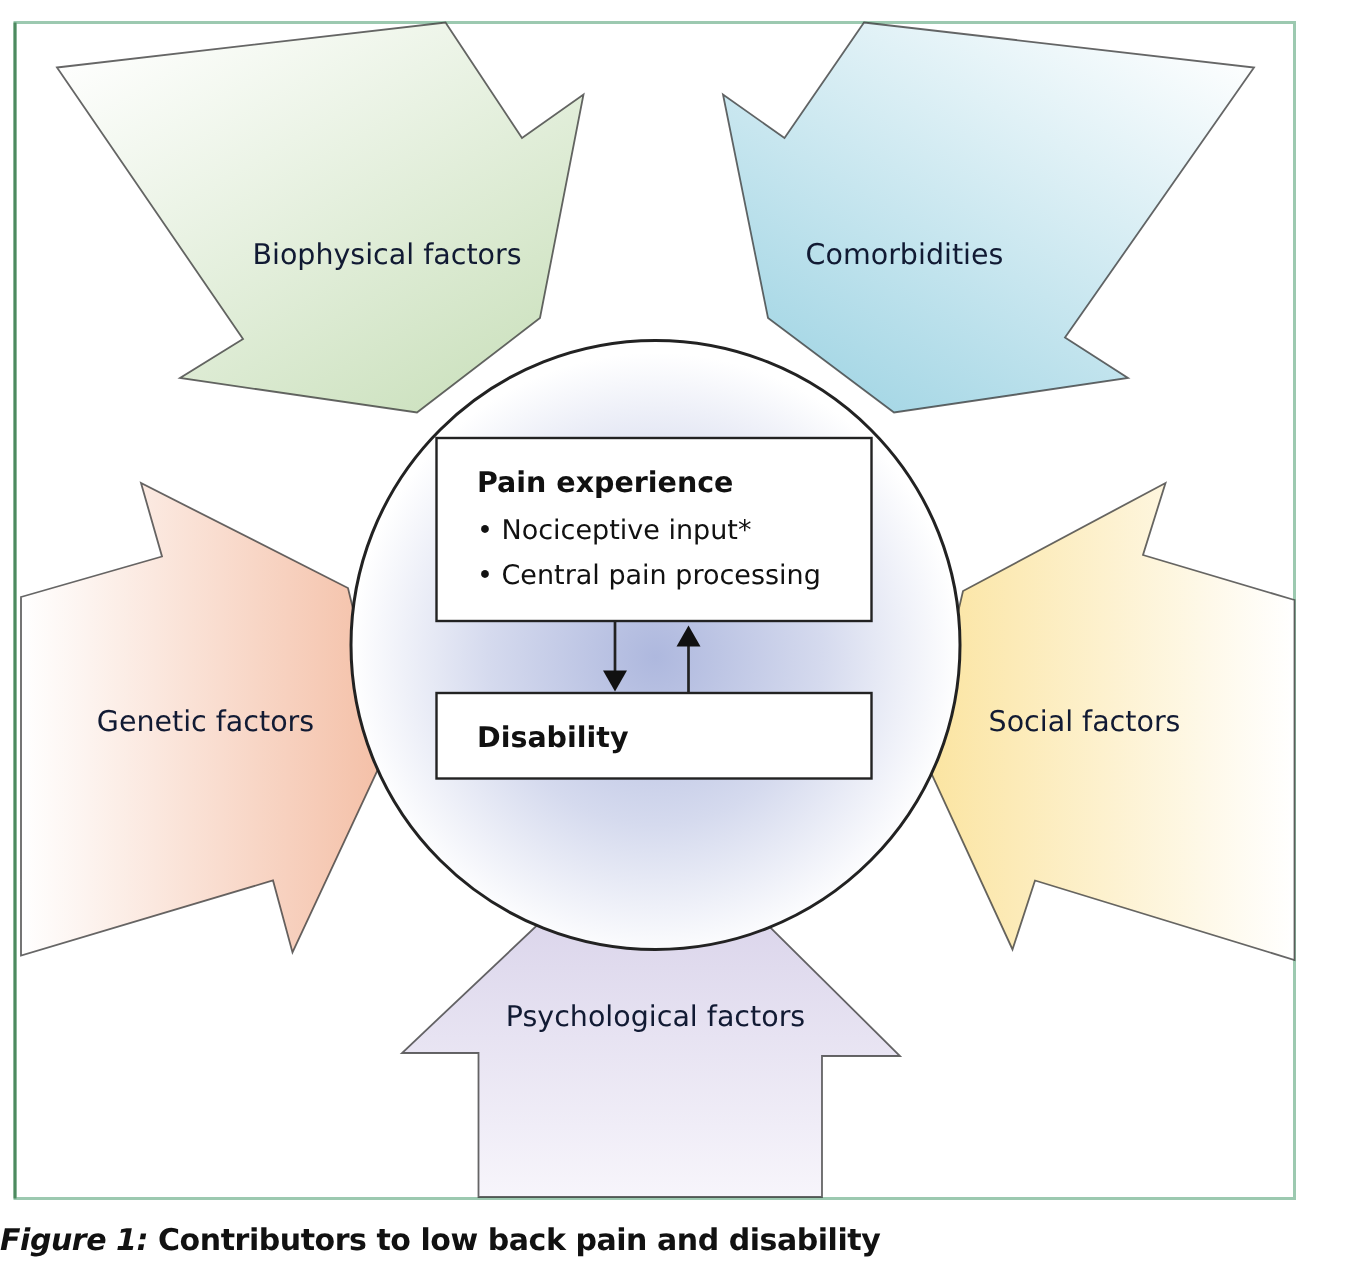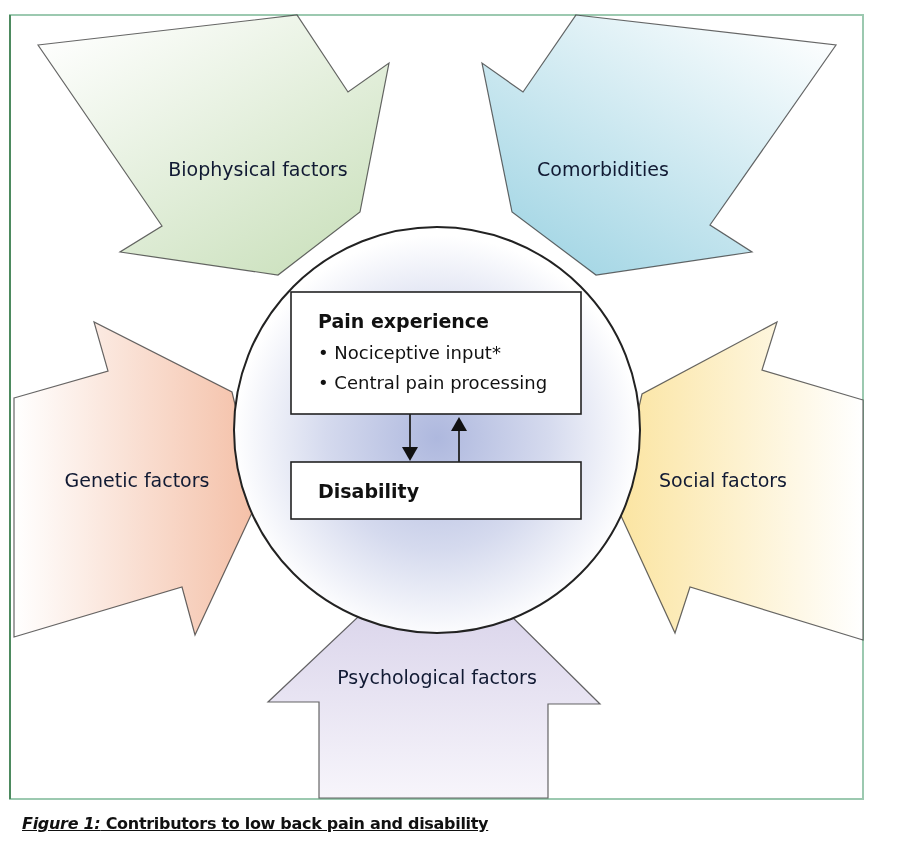--- a/index.html
+++ b/index.html
@@ -1,21 +1,21 @@
 <!DOCTYPE html>
 <html><head>
 <meta charset="utf-8">
 <style>
   html, body { margin:0; padding:0; background:#ffffff; }
   body { width:900px; height:850px; position:relative; overflow:hidden; font-family:"DejaVu Sans", sans-serif; }
   #fig { position:absolute; left:0; top:0; }
   .lbl { font-family:"DejaVu Sans", sans-serif; font-size:19px; fill:#111a33; }
   .box-title { font-family:"DejaVu Sans", sans-serif; font-size:19px; font-weight:bold; fill:#111; }
   .box-text { font-family:"DejaVu Sans", sans-serif; font-size:18px; fill:#111; }
-  #caption { position:absolute; left:22px; top:814px; font-family:"DejaVu Sans", sans-serif; font-size:16px; font-weight:bold; color:#111; letter-spacing:-0.3px;text-decoration:underline; }
+  #caption { position:absolute; left:0; top:814px; font-family:"DejaVu Sans", sans-serif; font-size:20px; font-weight:bold; color:#111; letter-spacing:-0.3px; }
   #caption .fig-label { font-style:italic; }
 </style>
 </head>
 <body>
 
 <svg id="fig" width="900" height="850" viewBox="0 0 900 850">
   <defs>
     <linearGradient id="gBio" x1="0.1" y1="0" x2="0.8" y2="0.9">
       <stop offset="0" stop-color="#ffffff"></stop>
       <stop offset="1" stop-color="#cfe3c2"></stop>

